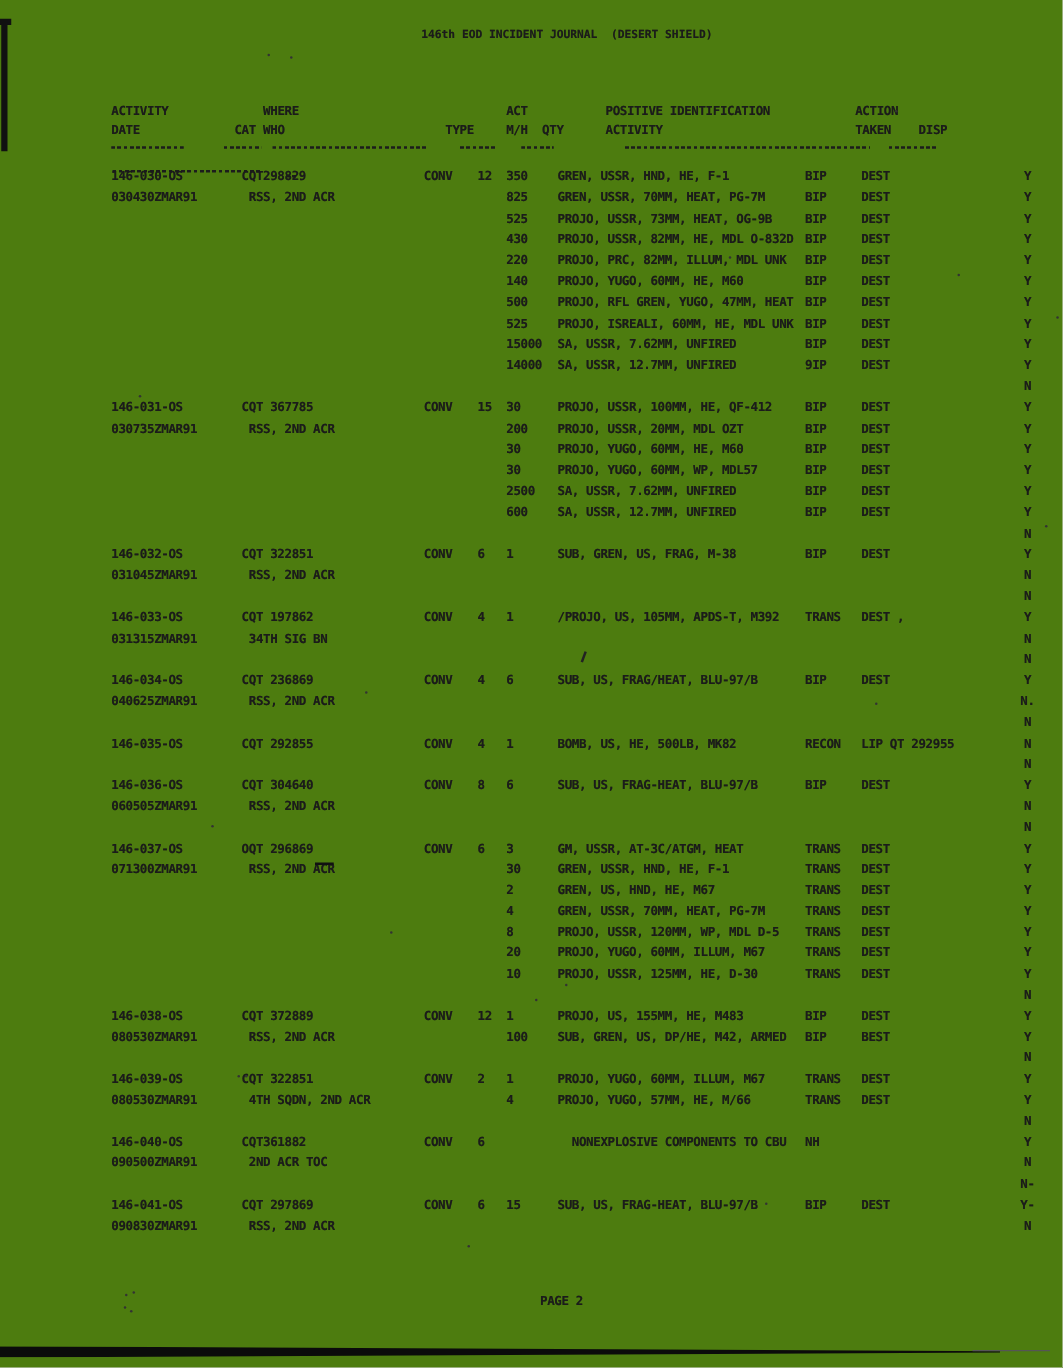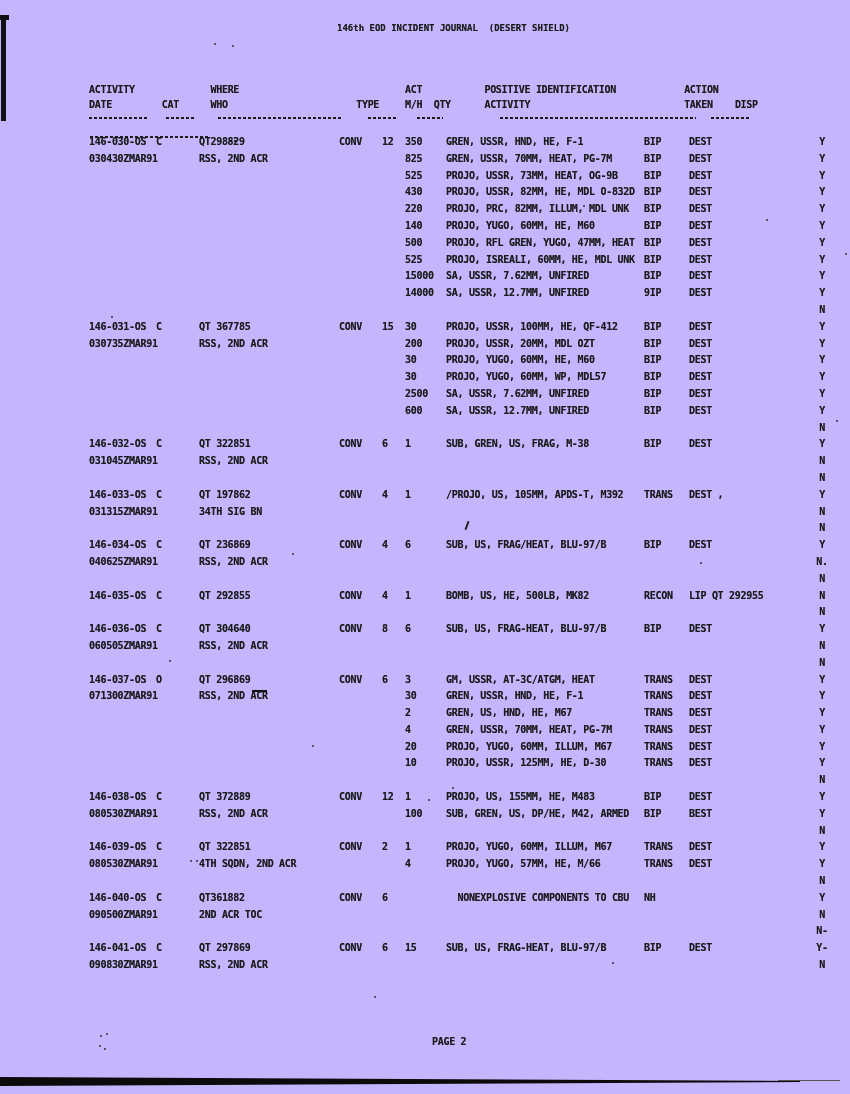--- a/index.html
+++ b/index.html
@@ -1,37 +1,37 @@
 <!DOCTYPE html>
 <html><head>
 <meta charset="utf-8">
 <style>
   html,body{margin:0;padding:0;background:#d8d8d8;}
   .page{
     position:relative;
     width:850px;height:1094px;
     margin:0 auto;
-    background:#c4b5fd;
+    background:#4d7c0f;
     overflow:hidden;
     font-family:"DejaVu Sans Mono", monospace;
     font-weight:700;
     color:#1b1b1b;
     text-shadow:0 0 .4px rgba(20,20,20,.55);
   }
   .title{
     position:absolute;left:337px;top:23px;
     font-size:9px;letter-spacing:0;white-space:pre;
   }
   .table{position:absolute;left:89px;top:82px;width:745px;}
   .row,.hrow{white-space:nowrap;font-size:10px;letter-spacing:-0.3px;}
   .hrow{height:15px;line-height:15px;}
   .row{height:16.8px;line-height:16.8px;}
   .cell{display:inline-block;vertical-align:top;white-space:pre;overflow:visible;box-sizing:border-box;}
   .w-date{width:67px;}
-  .w-cat{width:43px;}
+  .w-cat{width:43px;text-align:right;}
   .w-who{width:140px;}
   .w-type{width:38px;}
   .w-mh{width:28px;padding-left:5px;}
   .w-qty{width:37px;text-align:left;}
   .w-remarks{width:200px;padding-left:4px;}
   .w-action{width:46px;padding-left:2px;}
   .w-disp{width:126px;padding-left:1px;}
   .w-c{width:16px;text-align:center;}
   .pad8{padding-left:8px;}
   .drow{height:14px;}
@@ -128,20 +128,21 @@
         <div class="row"><span class="cell w-date"></span><span class="cell w-cat"></span><span class="cell w-who"></span><span class="cell w-type"></span><span class="cell w-mh"></span><span class="cell w-qty"></span><span class="cell w-remarks"></span><span class="cell w-action"></span><span class="cell w-disp"></span><span class="cell w-c">N</span></div>
         <div class="row"><span class="cell w-date">146-035-OS</span><span class="cell w-cat">C</span><span class="cell w-who">QT 292855</span><span class="cell w-type">CONV</span><span class="cell w-mh">4</span><span class="cell w-qty">1</span><span class="cell w-remarks">BOMB, US, HE, 500LB, MK82</span><span class="cell w-action">RECON</span><span class="cell w-disp">LIP QT 292955</span><span class="cell w-c">N</span></div>
         <div class="row"><span class="cell w-date"></span><span class="cell w-cat"></span><span class="cell w-who"></span><span class="cell w-type"></span><span class="cell w-mh"></span><span class="cell w-qty"></span><span class="cell w-remarks"></span><span class="cell w-action"></span><span class="cell w-disp"></span><span class="cell w-c">N</span></div>
         <div class="row"><span class="cell w-date">146-036-OS</span><span class="cell w-cat">C</span><span class="cell w-who">QT 304640</span><span class="cell w-type">CONV</span><span class="cell w-mh">8</span><span class="cell w-qty">6</span><span class="cell w-remarks">SUB, US, FRAG-HEAT, BLU-97/B</span><span class="cell w-action">BIP</span><span class="cell w-disp">DEST</span><span class="cell w-c">Y</span></div>
         <div class="row"><span class="cell w-date">060505ZMAR91</span><span class="cell w-cat"></span><span class="cell w-who">RSS, 2ND ACR</span><span class="cell w-type"></span><span class="cell w-mh"></span><span class="cell w-qty"></span><span class="cell w-remarks"></span><span class="cell w-action"></span><span class="cell w-disp"></span><span class="cell w-c">N</span></div>
         <div class="row"><span class="cell w-date"></span><span class="cell w-cat"></span><span class="cell w-who"></span><span class="cell w-type"></span><span class="cell w-mh"></span><span class="cell w-qty"></span><span class="cell w-remarks"></span><span class="cell w-action"></span><span class="cell w-disp"></span><span class="cell w-c">N</span></div>
         <div class="row"><span class="cell w-date">146-037-OS</span><span class="cell w-cat">O</span><span class="cell w-who">QT 296869</span><span class="cell w-type">CONV</span><span class="cell w-mh">6</span><span class="cell w-qty">3</span><span class="cell w-remarks">GM, USSR, AT-3C/ATGM, HEAT</span><span class="cell w-action">TRANS</span><span class="cell w-disp">DEST</span><span class="cell w-c">Y</span></div>
         <div class="row"><span class="cell w-date">071300ZMAR91</span><span class="cell w-cat"></span><span class="cell w-who">RSS, 2ND ACR</span><span class="cell w-type"></span><span class="cell w-mh"></span><span class="cell w-qty">30</span><span class="cell w-remarks">GREN, USSR, HND, HE, F-1</span><span class="cell w-action">TRANS</span><span class="cell w-disp">DEST</span><span class="cell w-c">Y</span></div>
         <div class="row"><span class="cell w-date"></span><span class="cell w-cat"></span><span class="cell w-who"></span><span class="cell w-type"></span><span class="cell w-mh"></span><span class="cell w-qty">2</span><span class="cell w-remarks">GREN, US, HND, HE, M67</span><span class="cell w-action">TRANS</span><span class="cell w-disp">DEST</span><span class="cell w-c">Y</span></div>
         <div class="row"><span class="cell w-date"></span><span class="cell w-cat"></span><span class="cell w-who"></span><span class="cell w-type"></span><span class="cell w-mh"></span><span class="cell w-qty">4</span><span class="cell w-remarks">GREN, USSR, 70MM, HEAT, PG-7M</span><span class="cell w-action">TRANS</span><span class="cell w-disp">DEST</span><span class="cell w-c">Y</span></div>
+        <div class="row"><span class="cell w-date"></span><span class="cell w-cat"></span><span class="cell w-who"></span><span class="cell w-type"></span><span class="cell w-mh"></span><span class="cell w-qty">8</span><span class="cell w-remarks">PROJO, USSR, 120MM, WP, MDL D-5</span><span class="cell w-action">TRANS</span><span class="cell w-disp">DEST</span><span class="cell w-c">Y</span></div>
         <div class="row"><span class="cell w-date"></span><span class="cell w-cat"></span><span class="cell w-who"></span><span class="cell w-type"></span><span class="cell w-mh"></span><span class="cell w-qty">20</span><span class="cell w-remarks">PROJO, YUGO, 60MM, ILLUM, M67</span><span class="cell w-action">TRANS</span><span class="cell w-disp">DEST</span><span class="cell w-c">Y</span></div>
         <div class="row"><span class="cell w-date"></span><span class="cell w-cat"></span><span class="cell w-who"></span><span class="cell w-type"></span><span class="cell w-mh"></span><span class="cell w-qty">10</span><span class="cell w-remarks">PROJO, USSR, 125MM, HE, D-30</span><span class="cell w-action">TRANS</span><span class="cell w-disp">DEST</span><span class="cell w-c">Y</span></div>
         <div class="row"><span class="cell w-date"></span><span class="cell w-cat"></span><span class="cell w-who"></span><span class="cell w-type"></span><span class="cell w-mh"></span><span class="cell w-qty"></span><span class="cell w-remarks"></span><span class="cell w-action"></span><span class="cell w-disp"></span><span class="cell w-c">N</span></div>
         <div class="row"><span class="cell w-date">146-038-OS</span><span class="cell w-cat">C</span><span class="cell w-who">QT 372889</span><span class="cell w-type">CONV</span><span class="cell w-mh">12</span><span class="cell w-qty">1</span><span class="cell w-remarks">PROJO, US, 155MM, HE, M483</span><span class="cell w-action">BIP</span><span class="cell w-disp">DEST</span><span class="cell w-c">Y</span></div>
         <div class="row"><span class="cell w-date">080530ZMAR91</span><span class="cell w-cat"></span><span class="cell w-who">RSS, 2ND ACR</span><span class="cell w-type"></span><span class="cell w-mh"></span><span class="cell w-qty">100</span><span class="cell w-remarks">SUB, GREN, US, DP/HE, M42, ARMED</span><span class="cell w-action">BIP</span><span class="cell w-disp">BEST</span><span class="cell w-c">Y</span></div>
         <div class="row"><span class="cell w-date"></span><span class="cell w-cat"></span><span class="cell w-who"></span><span class="cell w-type"></span><span class="cell w-mh"></span><span class="cell w-qty"></span><span class="cell w-remarks"></span><span class="cell w-action"></span><span class="cell w-disp"></span><span class="cell w-c">N</span></div>
         <div class="row"><span class="cell w-date">146-039-OS</span><span class="cell w-cat">C</span><span class="cell w-who">QT 322851</span><span class="cell w-type">CONV</span><span class="cell w-mh">2</span><span class="cell w-qty">1</span><span class="cell w-remarks">PROJO, YUGO, 60MM, ILLUM, M67</span><span class="cell w-action">TRANS</span><span class="cell w-disp">DEST</span><span class="cell w-c">Y</span></div>
         <div class="row"><span class="cell w-date">080530ZMAR91</span><span class="cell w-cat"></span><span class="cell w-who">4TH SQDN, 2ND ACR</span><span class="cell w-type"></span><span class="cell w-mh"></span><span class="cell w-qty">4</span><span class="cell w-remarks">PROJO, YUGO, 57MM, HE, M/66</span><span class="cell w-action">TRANS</span><span class="cell w-disp">DEST</span><span class="cell w-c">Y</span></div>
         <div class="row"><span class="cell w-date"></span><span class="cell w-cat"></span><span class="cell w-who"></span><span class="cell w-type"></span><span class="cell w-mh"></span><span class="cell w-qty"></span><span class="cell w-remarks"></span><span class="cell w-action"></span><span class="cell w-disp"></span><span class="cell w-c">N</span></div>
         <div class="row"><span class="cell w-date">146-040-OS</span><span class="cell w-cat">C</span><span class="cell w-who">QT361882</span><span class="cell w-type">CONV</span><span class="cell w-mh">6</span><span class="cell w-qty"></span><span class="cell w-remarks">  NONEXPLOSIVE COMPONENTS TO CBU</span><span class="cell w-action">NH</span><span class="cell w-disp"></span><span class="cell w-c">Y</span></div>

